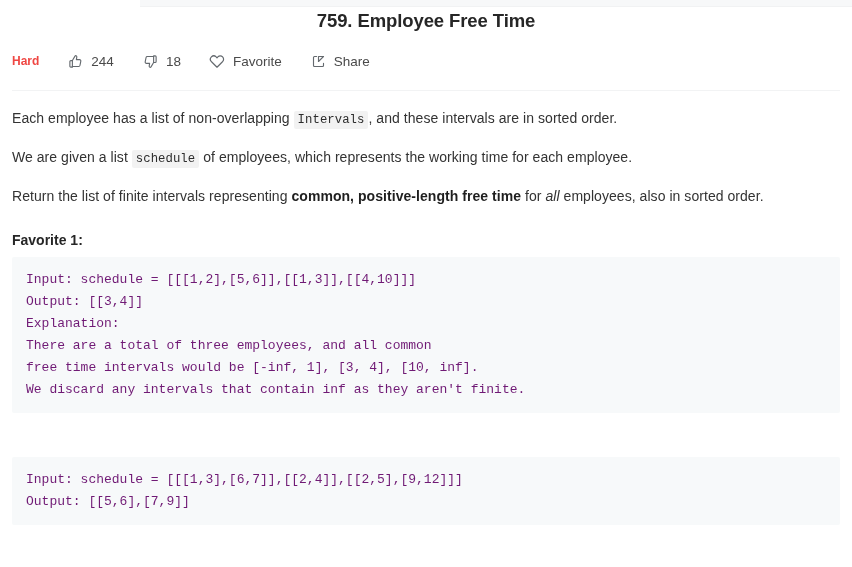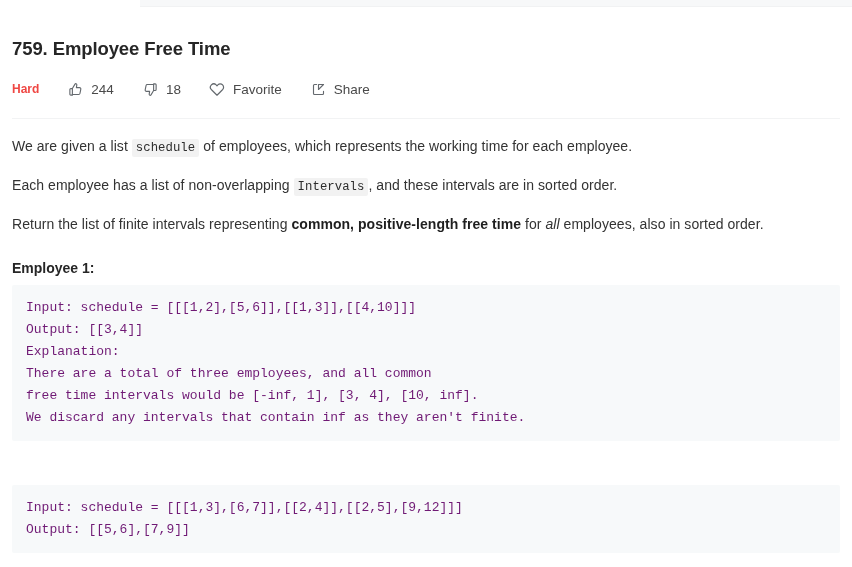--- a/index.html
+++ b/index.html
@@ -32,27 +32,28 @@
     position: absolute;
     left: 0;
     top: 0;
     width: 852px;
     padding: 0 12px;
     box-sizing: border-box;
   }
 
   
   #problem-title {
-    margin: 0;
-    padding-top: 36px;
+    margin: 8px;
+    padding-top: 0;
     font-size: 18.5px;
     font-weight: 700;
     line-height: 26px;
     letter-spacing: -0.1px;
     color: #262626;
+    text-align: center;
   }
 
   #action-row {
     display: flex;
     align-items: center;
     height: 30px;
     margin-top: 12px;
     font-size: 13.5px;
   }
   #action-row .difficulty {
@@ -186,30 +187,30 @@
       </span>
       <span class="act-label">Share</span>
     </div>
 
   </div>
 
   <hr id="header-divider">
 
   <div id="description">
 
+    <p class="desc-p"><span>Each employee has a list of non-overlapping </span><code class="inline">Intervals</code><span>, and these intervals are in sorted order.</span></p>
+
     <p class="desc-p"><span>We are given a list </span><code class="inline">schedule</code><span> of employees, which represents the working time for each employee.</span></p>
 
-    <p class="desc-p"><span>Each employee has a list of non-overlapping </span><code class="inline">Intervals</code><span>, and these intervals are in sorted order.</span></p>
-
     <p class="desc-p"><span>Return the list of finite intervals representing </span><span class="b">common, positive-length free time</span><span> for </span><span class="i">all</span><span> employees, also in sorted order.</span></p>
 
   </div>
 
   <div>
-    <p class="example-heading">Employee 1:</p>
+    <p class="example-heading">Favorite 1:</p>
     <pre class="code-block" id="example-1-block">Input: schedule = [[[1,2],[5,6]],[[1,3]],[[4,10]]]
 Output: [[3,4]]
 Explanation:
 There are a total of three employees, and all common
 free time intervals would be [-inf, 1], [3, 4], [10, inf].
 We discard any intervals that contain inf as they aren't finite.</pre>
   </div>
 
   <div>
     <pre class="code-block" id="example-2-block">Input: schedule = [[[1,3],[6,7]],[[2,4]],[[2,5],[9,12]]]

